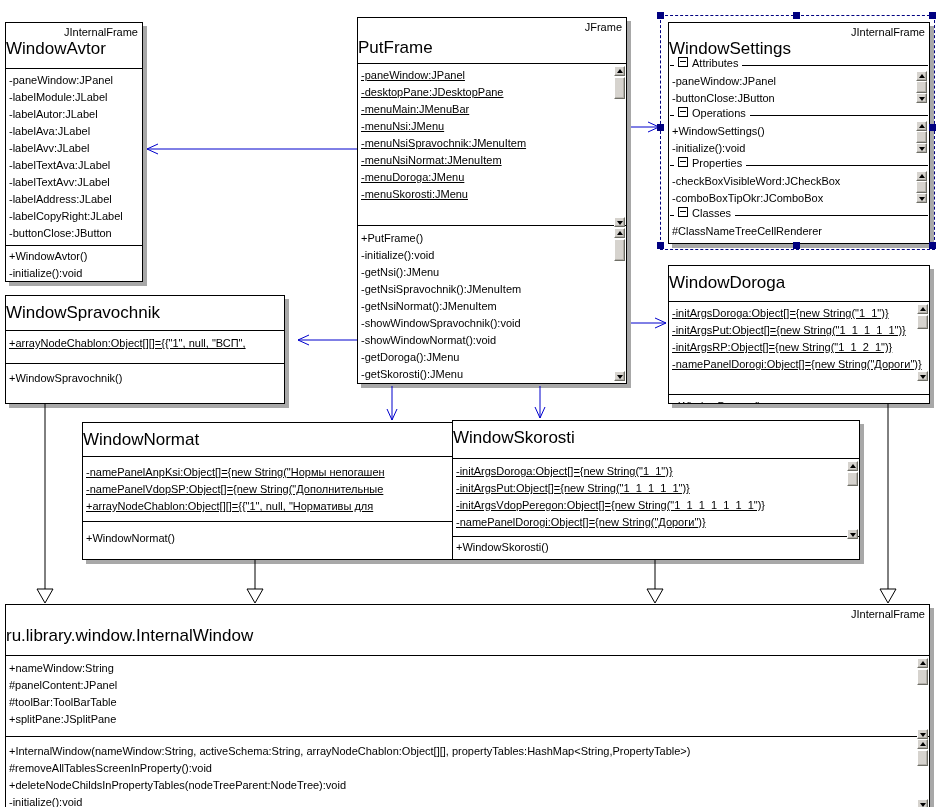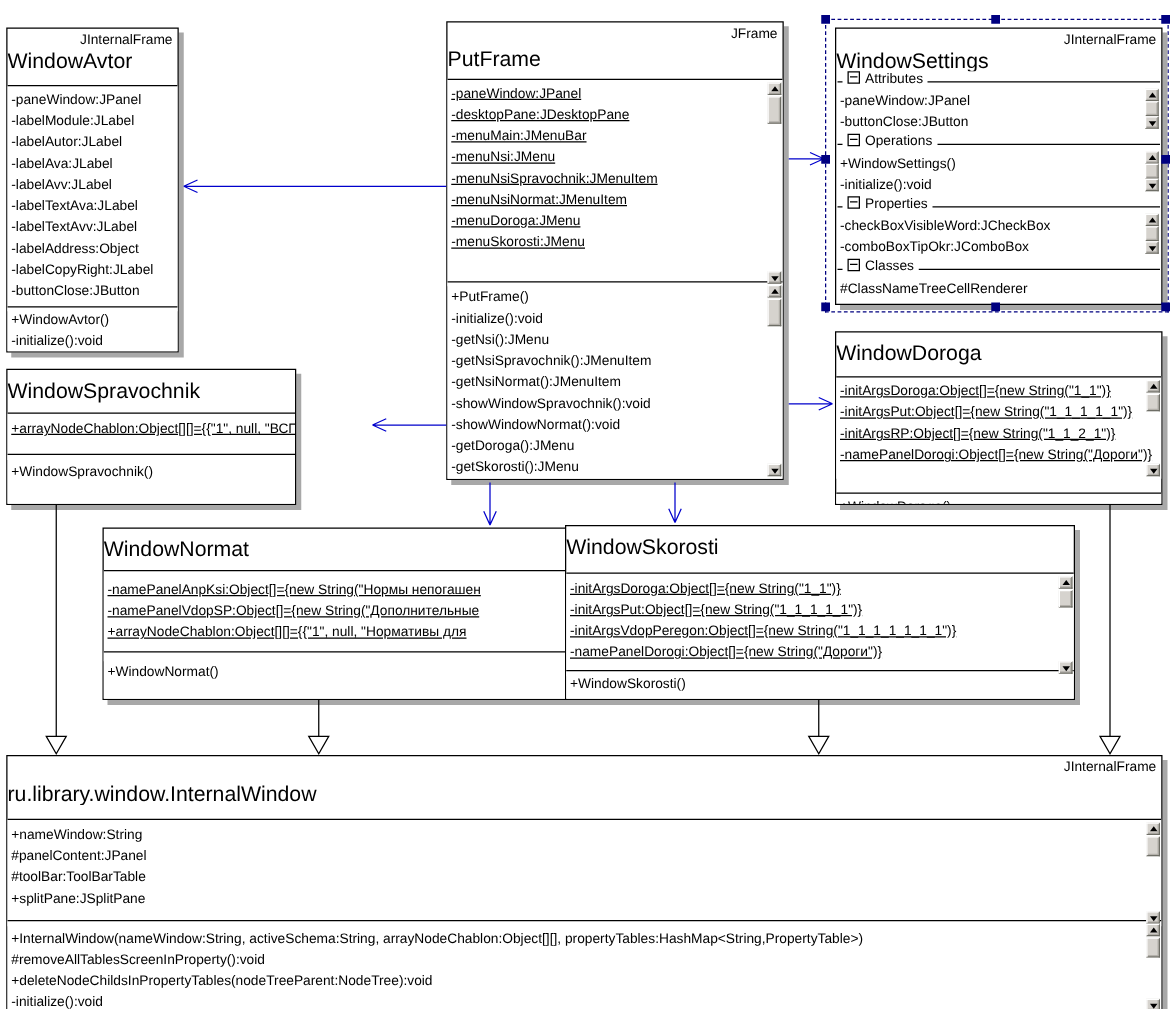--- a/index.html
+++ b/index.html
@@ -51,21 +51,21 @@
   <div class="stereo">JInternalFrame</div>
   <div class="cname">WindowAvtor</div>
   <div class="comp" style="top:45px;height:177px;padding-top:3px">
     <div class="m">-paneWindow:JPanel</div>
     <div class="m">-labelModule:JLabel</div>
     <div class="m">-labelAutor:JLabel</div>
     <div class="m">-labelAva:JLabel</div>
     <div class="m">-labelAvv:JLabel</div>
     <div class="m">-labelTextAva:JLabel</div>
     <div class="m">-labelTextAvv:JLabel</div>
-    <div class="m">-labelAddress:Object</div>
+    <div class="m">-labelAddress:JLabel</div>
     <div class="m">-labelCopyRight:JLabel</div>
     <div class="m">-buttonClose:JButton</div>
   </div>
   <div class="comp" style="top:222px;bottom:0;padding-top:2px">
     <div class="m">+WindowAvtor()</div>
     <div class="m">-initialize():void</div>
   </div>
 </div>
 
 <div class="box" style="left:357px;top:5px;width:270px;height:367px">
@@ -172,21 +172,21 @@
     <div class="sb-up">
           <i class="tu"></i>
         </div>
     <div class="sb-thumb" style="top:10px;height:12px"></div>
     <div class="sb-down">
           <i class="td"></i>
         </div>
   </div>
 </div>
 
-<div class="box" style="left:5px;top:283px;width:232px;height:109px">
+<div class="box" style="left:5px;top:283px;width:280px;height:109px">
   <div class="cname tpad">WindowSpravochnik</div>
   <div class="comp" style="top:34px;height:33px;padding-top:4px">
     <div class="m u">+arrayNodeChablon:Object[][]={{"1", null, "ВСП",</div>
   </div>
   <div class="comp" style="top:67px;bottom:0;padding-top:6px">
     <div class="m">+WindowSpravochnik()</div>
   </div>
 </div>
 
 <div class="box" style="left:668px;top:253px;width:262px;height:139px">

